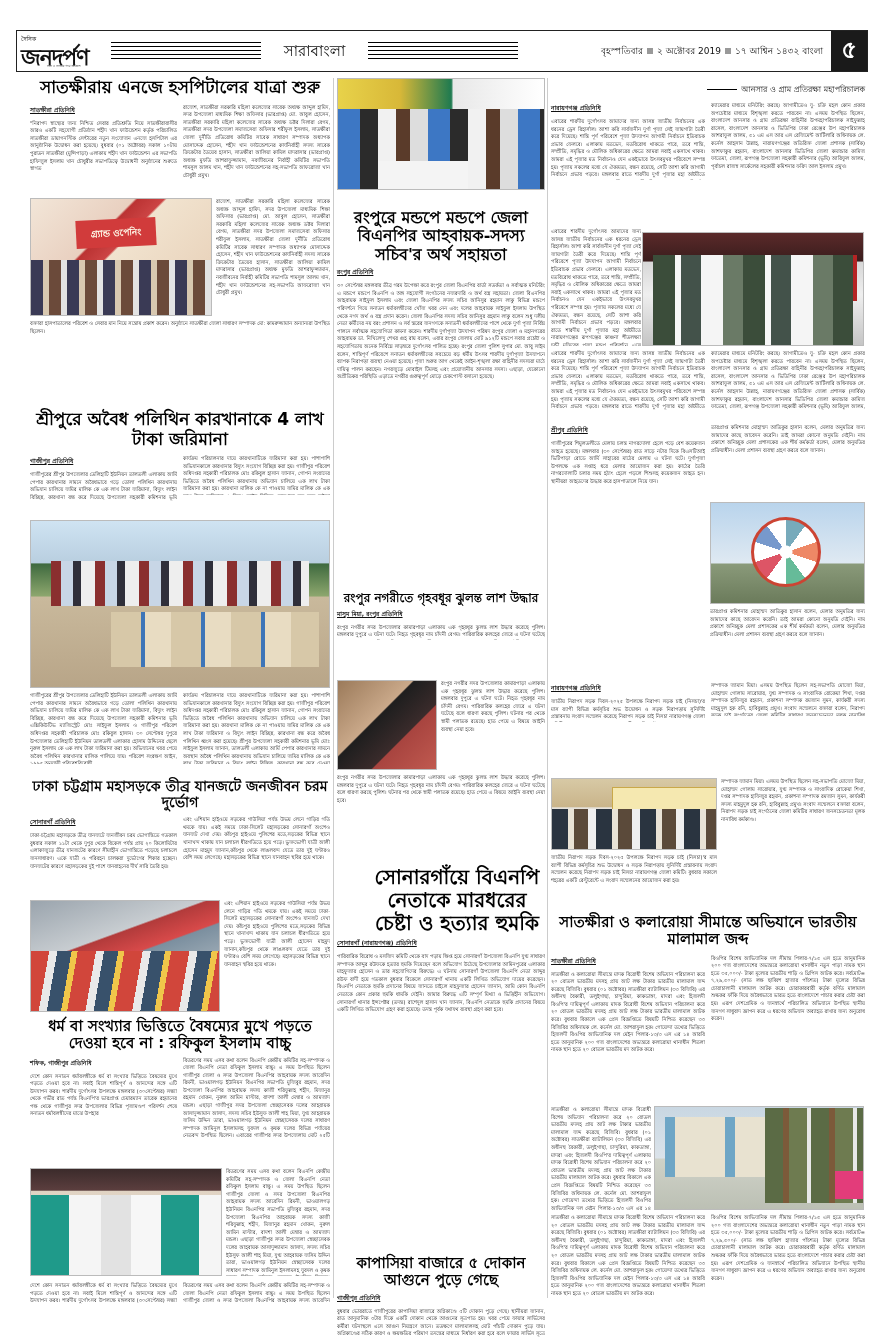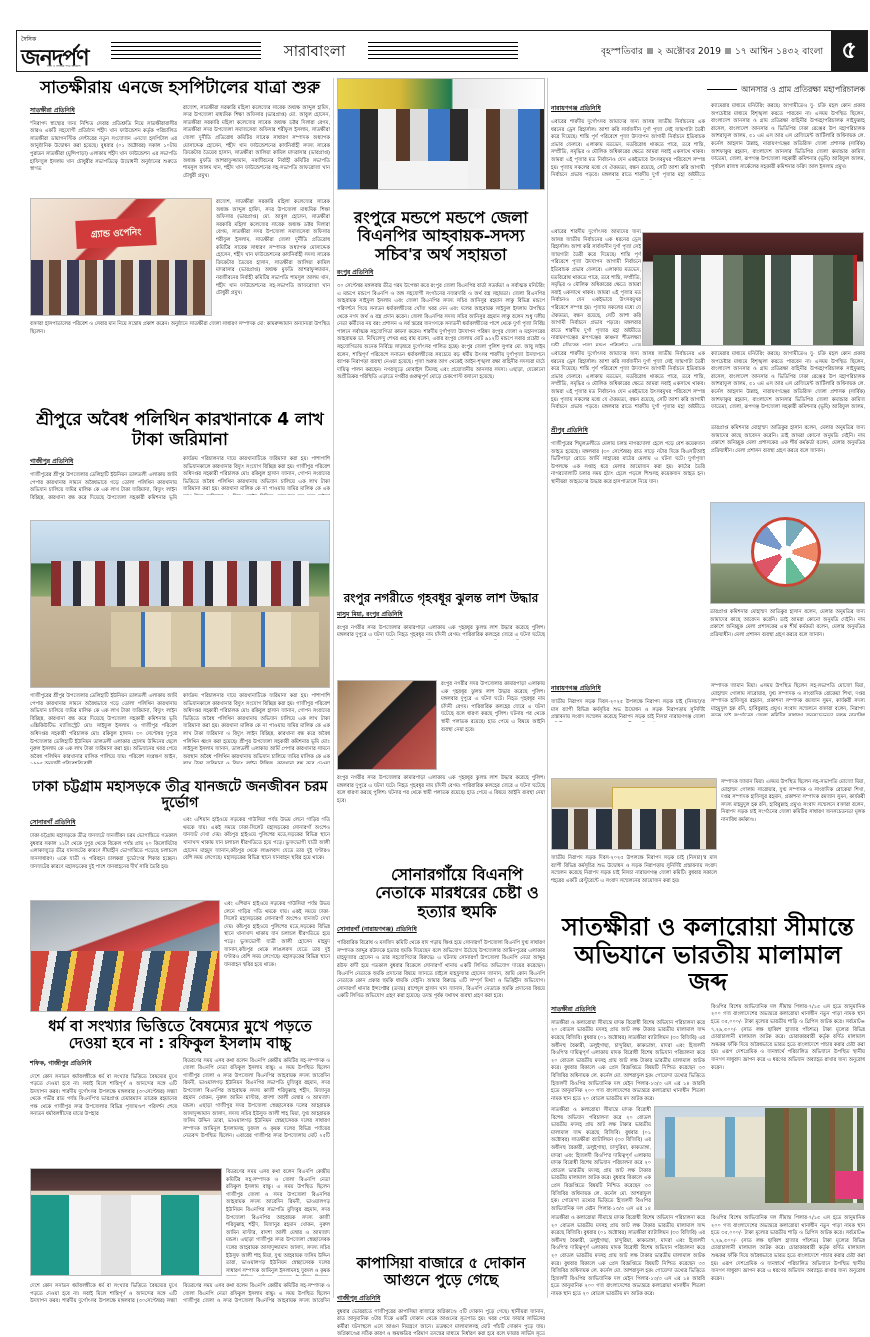--- a/index.html
+++ b/index.html
@@ -191,21 +191,21 @@
 </div>
 <div class="photo ph-woman" style="left:337px;top:680px;width:100px;height:90px;"></div>
 <div class="article" style="left:441px;top:680px;width:104px;">
   <div class="body-text" style="height:90px;">রংপুর নগরীর সদর উপজেলার কামারপাড়া এলাকায় এক গৃহবধূর ঝুলন্ত লাশ উদ্ধার করেছে পুলিশ। মঙ্গলবার দুপুরে এ ঘটনা ঘটে। নিহত গৃহবধূর নাম চাঁদনী বেগম। পারিবারিক কলহের জেরে এ ঘটনা ঘটেছে বলে ধারণা করছে পুলিশ। ঘটনার পর থেকে স্বামী পলাতক রয়েছে। হাত পেয়ে এ বিষয়ে আইনি ব্যবস্থা নেয়া হবে।</div>
 </div>
 <div class="article" style="left:337px;top:774px;width:208px;">
   <div class="body-text" style="height:84px;">রংপুর নগরীর সদর উপজেলার কামারপাড়া এলাকায় এক গৃহবধূর ঝুলন্ত লাশ উদ্ধার করেছে পুলিশ। মঙ্গলবার দুপুরে এ ঘটনা ঘটে। নিহত গৃহবধূর নাম চাঁদনী বেগম। পারিবারিক কলহের জেরে এ ঘটনা ঘটেছে বলে ধারণা করছে পুলিশ। ঘটনার পর থেকে স্বামী পলাতক রয়েছে। হাত পেয়ে এ বিষয়ে আইনি ব্যবস্থা নেয়া হবে।</div>
 </div>
 
 <div class="article" style="left:337px;top:866px;width:208px;">
-  <div class="headline" style="font-size:16px;margin-left:32px;">সোনারগাঁয়ে বিএনপি নেতাকে মারধরের চেষ্টা ও হত্যার হুমকি</div>
+  <div class="headline" style="font-size:20px;margin-left:32px;">সোনারগাঁয়ে বিএনপি নেতাকে মারধরের চেষ্টা ও হত্যার হুমকি</div>
   <div class="byline">সোনারগাঁ (নারায়ণগঞ্জ) প্রতিনিধি</div>
   <div class="body-text" style="height:200px;">পারিবারিক বিরোধ ও মসজিদ কমিটি থেকে বাদ পড়ায় ক্ষিপ্ত হয়ে সোনারগাঁ উপজেলা বিএনপি যুগ্ম সাধারণ সম্পাদক আব্দুর রউফকে হত্যার হুমকি দিয়েছেন বলে অভিযোগ উঠেছে উপজেলার আমিনপুরের এলাকার মাহফুজার হোসেন ও তার সহযোগিদের বিরুদ্ধে। এ ঘটনায় সোনারগাঁ উপজেলা বিএনপি নেতা আব্দুর রউফ বাদী হয়ে গতকাল বুধবার বিকেলে সোনারগাঁ থানায় একটি লিখিত অভিযোগ দায়ের করেছেন। বিএনপি নেতাকে হুমকি প্রদানের বিষয়ে জানতে চাইলে মাহফুজার হোসেন জানান, আমি কোন বিএনপি নেতাকে কোন প্রকার হুমকি ধামকি দেইনি। আমার বিরুদ্ধে এটি সম্পূর্ণ মিথ্যা ও ভিত্তিহীন অভিযোগ। সোনারগাঁ থানার ইন্সপেক্টর (তদন্ত) রাশেদুল হাসান খান জানান, বিএনপি নেতাকে হুমকি প্রদানের বিষয়ে একটি লিখিত অভিযোগ গ্রহণ করা হয়েছে। তদন্ত পূর্বক যথাযথ ব্যবস্থা গ্রহণ করা হবে।</div>
 </div>
 
 <div class="article" style="left:337px;top:1255px;width:208px;">
   <div class="headline" style="font-size:15px;">কাপাসিয়া বাজারে ৫ দোকান আগুনে পুড়ে গেছে</div>
   <div class="byline">গাজীপুর প্রতিনিধি</div>
   <div class="body-text" style="height:60px;">বুধবার ভোররাতে গাজীপুরের কাপাসিয়া বাজারে অগ্নিকাণ্ডে ৫টি দোকান পুড়ে গেছে। স্থানীয়রা জানান, রাত আনুমানিক ৩টার দিকে একটি দোকান থেকে আগুনের সূত্রপাত হয়। খবর পেয়ে ফায়ার সার্ভিসের কর্মীরা ঘটনাস্থলে এসে আগুন নিয়ন্ত্রণে আনে। ততক্ষণে মালামালসহ মোট পাঁচটি দোকান পুড়ে যায়। অগ্নিকাণ্ডের সঠিক কারণ ও ক্ষয়ক্ষতির পরিমাণ তদন্তের মাধ্যমে নির্ধারণ করা হবে বলে ফায়ার সার্ভিস সূত্রে জানা গেছে।</div>
 </div>
 
@@ -273,21 +273,21 @@
     <div class="ppl"></div>
 </div>
 <div class="article" style="left:721px;top:778px;width:144px;">
   <div class="body-text" style="height:124px;">সম্পাদক জামান মিয়া। এসময় উপস্থিত ছিলেন সহ-সভাপতি মোজো মিয়া, মোহাম্মদ গোলাম সারোয়ার, যুগ্ম সম্পাদক ও সাংবাদিক রোকেয়া শিখা, দপ্তর সম্পাদক হাফিজুর রহমান, প্রকাশনা সম্পাদক রমজান সুমন, কার্যকরী সদস্য মাহমুদুল হক রনি, হাবিবুল্লাহ প্রমুখ। সংবাদ সম্মেলনে বক্তারা বলেন, নিরাপদ সড়ক চাই সংগঠনের জেলা কমিটির সাধারণ জনসচেতনতা মূলক নানাবিধ কর্মকাণ্ড।</div>
 </div>
 <div class="article" style="left:551px;top:854px;width:166px;">
   <div class="body-text" style="height:48px;">জাতীয় নিরাপদ সড়ক দিবস-২০২৫ উপলক্ষে নিরাপদ সড়ক চাই (নিসচা)'র মাস ব্যাপী বিভিন্ন কর্মসূচির শুভ উদ্বোধন ও সড়ক নিরাপত্তায় সুনির্দিষ্ট প্রস্তাবনায় সংবাদ সম্মেলন করেছে নিরাপদ সড়ক চাই নিসচা নারায়ণগঞ্জ জেলা কমিটি। বুধবার সকালে শহরের একটি রেস্টুরেন্টে এ সংবাদ সম্মেলনের আয়োজন করা হয়।</div>
 </div>
 
 <div class="article" style="left:551px;top:914px;width:314px;">
-  <div class="headline" style="font-size:24px;">সাতক্ষীরা ও কলারোয়া সীমান্তে অভিযানে ভারতীয় মালামাল জব্দ</div>
+  <div class="headline" style="font-size:15px;">সাতক্ষীরা ও কলারোয়া সীমান্তে অভিযানে ভারতীয় মালামাল জব্দ</div>
   <div class="cols" style="margin-top:4px;">
     <div>
       <div class="byline">সাতক্ষীরা প্রতিনিধি</div>
       <div class="body-text" style="height:90px;">সাতক্ষীরা ও কলারোয়া সীমান্তে মাদক বিরোধী বিশেষ অভিযান পরিচালনা করে ২০ বোতল ভারতীয় মদসহ প্রায় আট লক্ষ টাকার ভারতীয় মালামাল জব্দ করেছে বিজিবি। বুধবার (০১ অক্টোবর) সাতক্ষীরা ব্যাটালিয়ন (৩৩ বিজিবি) এর অধীনস্থ বৈকারী, তলুইগাছা, চান্দুরিয়া, কাকডাঙ্গা, মাদরা এবং হিজলদী বিওপি'র দায়িত্বপূর্ণ এলাকায় মাদক বিরোধী বিশেষ অভিযান পরিচালনা করে ২০ বোতল ভারতীয় মদসহ প্রায় আট লক্ষ টাকার ভারতীয় মালামাল আটক করে। বুধবার বিকালে এক প্রেস বিজ্ঞপ্তিতে বিষয়টি নিশ্চিত করেছেন ৩৩ বিজিবির অধিনায়ক লে. কর্নেল মো. আশরাফুল হক। গোয়েন্দা তথ্যের ভিত্তিতে হিজলদী বিওপির আভিযানিক দল মেইন পিলার-১৩/৩ এস এর ১৪ আরবি হতে আনুমানিক ২০০ গজ বাংলাদেশের অভ্যন্তরে কলারোয়া থানাধীন শিতলা নামক স্থান হতে ২০ বোতল ভারতীয় মদ আটক করে।</div>
     </div>
     <div>
       <div class="body-text" style="height:98px;margin-top:2px;">বিওপির বিশেষ আভিযানিক দল সীমান্ত পিলার-৭/১৫ এস হতে আনুমানিক ২০০ গজ বাংলাদেশের অভ্যন্তরে কলারোয়া থানাধীন নতুন পাড়া নামক স্থান হতে ৩৫,০০০/- টাকা মূল্যের ভারতীয় শাড়ি ও থ্রিপিস আটক করে। সর্বমোট= ৭,২৯,৫০০/- (সাত লক্ষ ছাব্বিশ হাজার পাঁচশত) টাকা মূল্যের বিভিন্ন চোরাচালানী মালামাল আটক করে। চোরাকারবারী কর্তৃক বর্ণিত মালামাল শুল্ককর ফাঁকি দিয়ে অবৈধভাবে ভারত হতে বাংলাদেশে পাচার করার চেষ্টা করা হয়। এরূপ দেশপ্রেমিক ও জনস্বার্থে পরিচালিত অভিযানে উপস্থিত স্থানীয় জনগণ সাধুবাদ জ্ঞাপন করে এ ধরণের অভিযান অব্যাহত রাখার জন্য অনুরোধ করেন।</div>
     </div>
   </div>
 </div>

